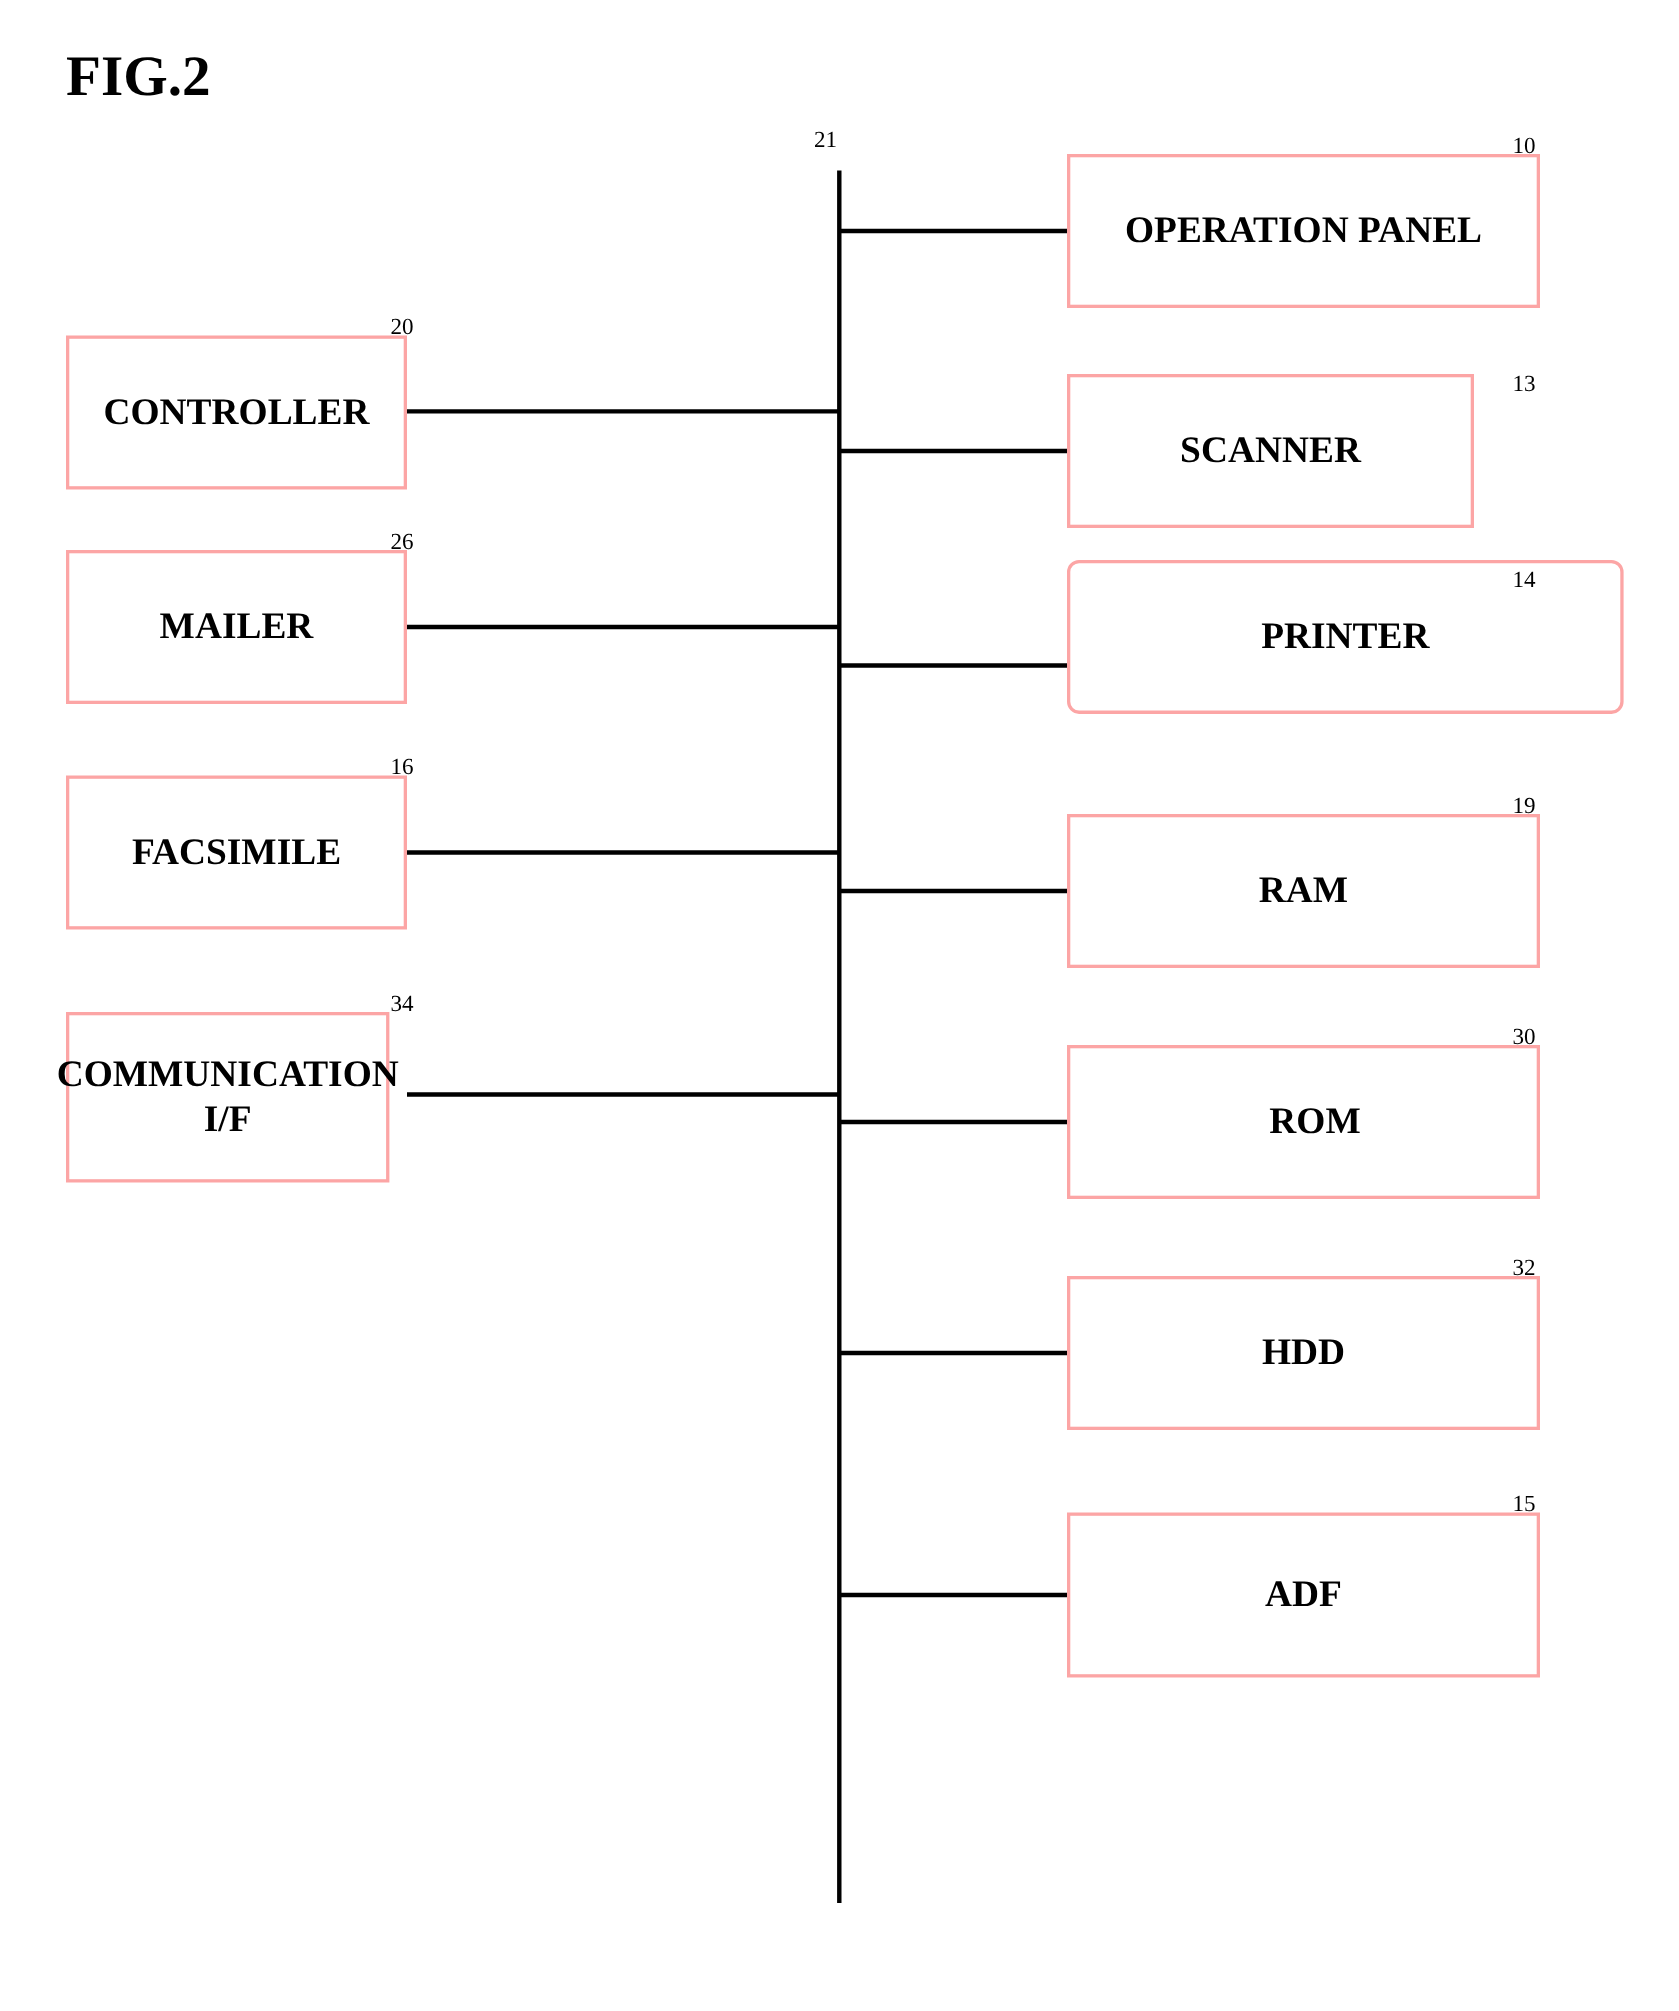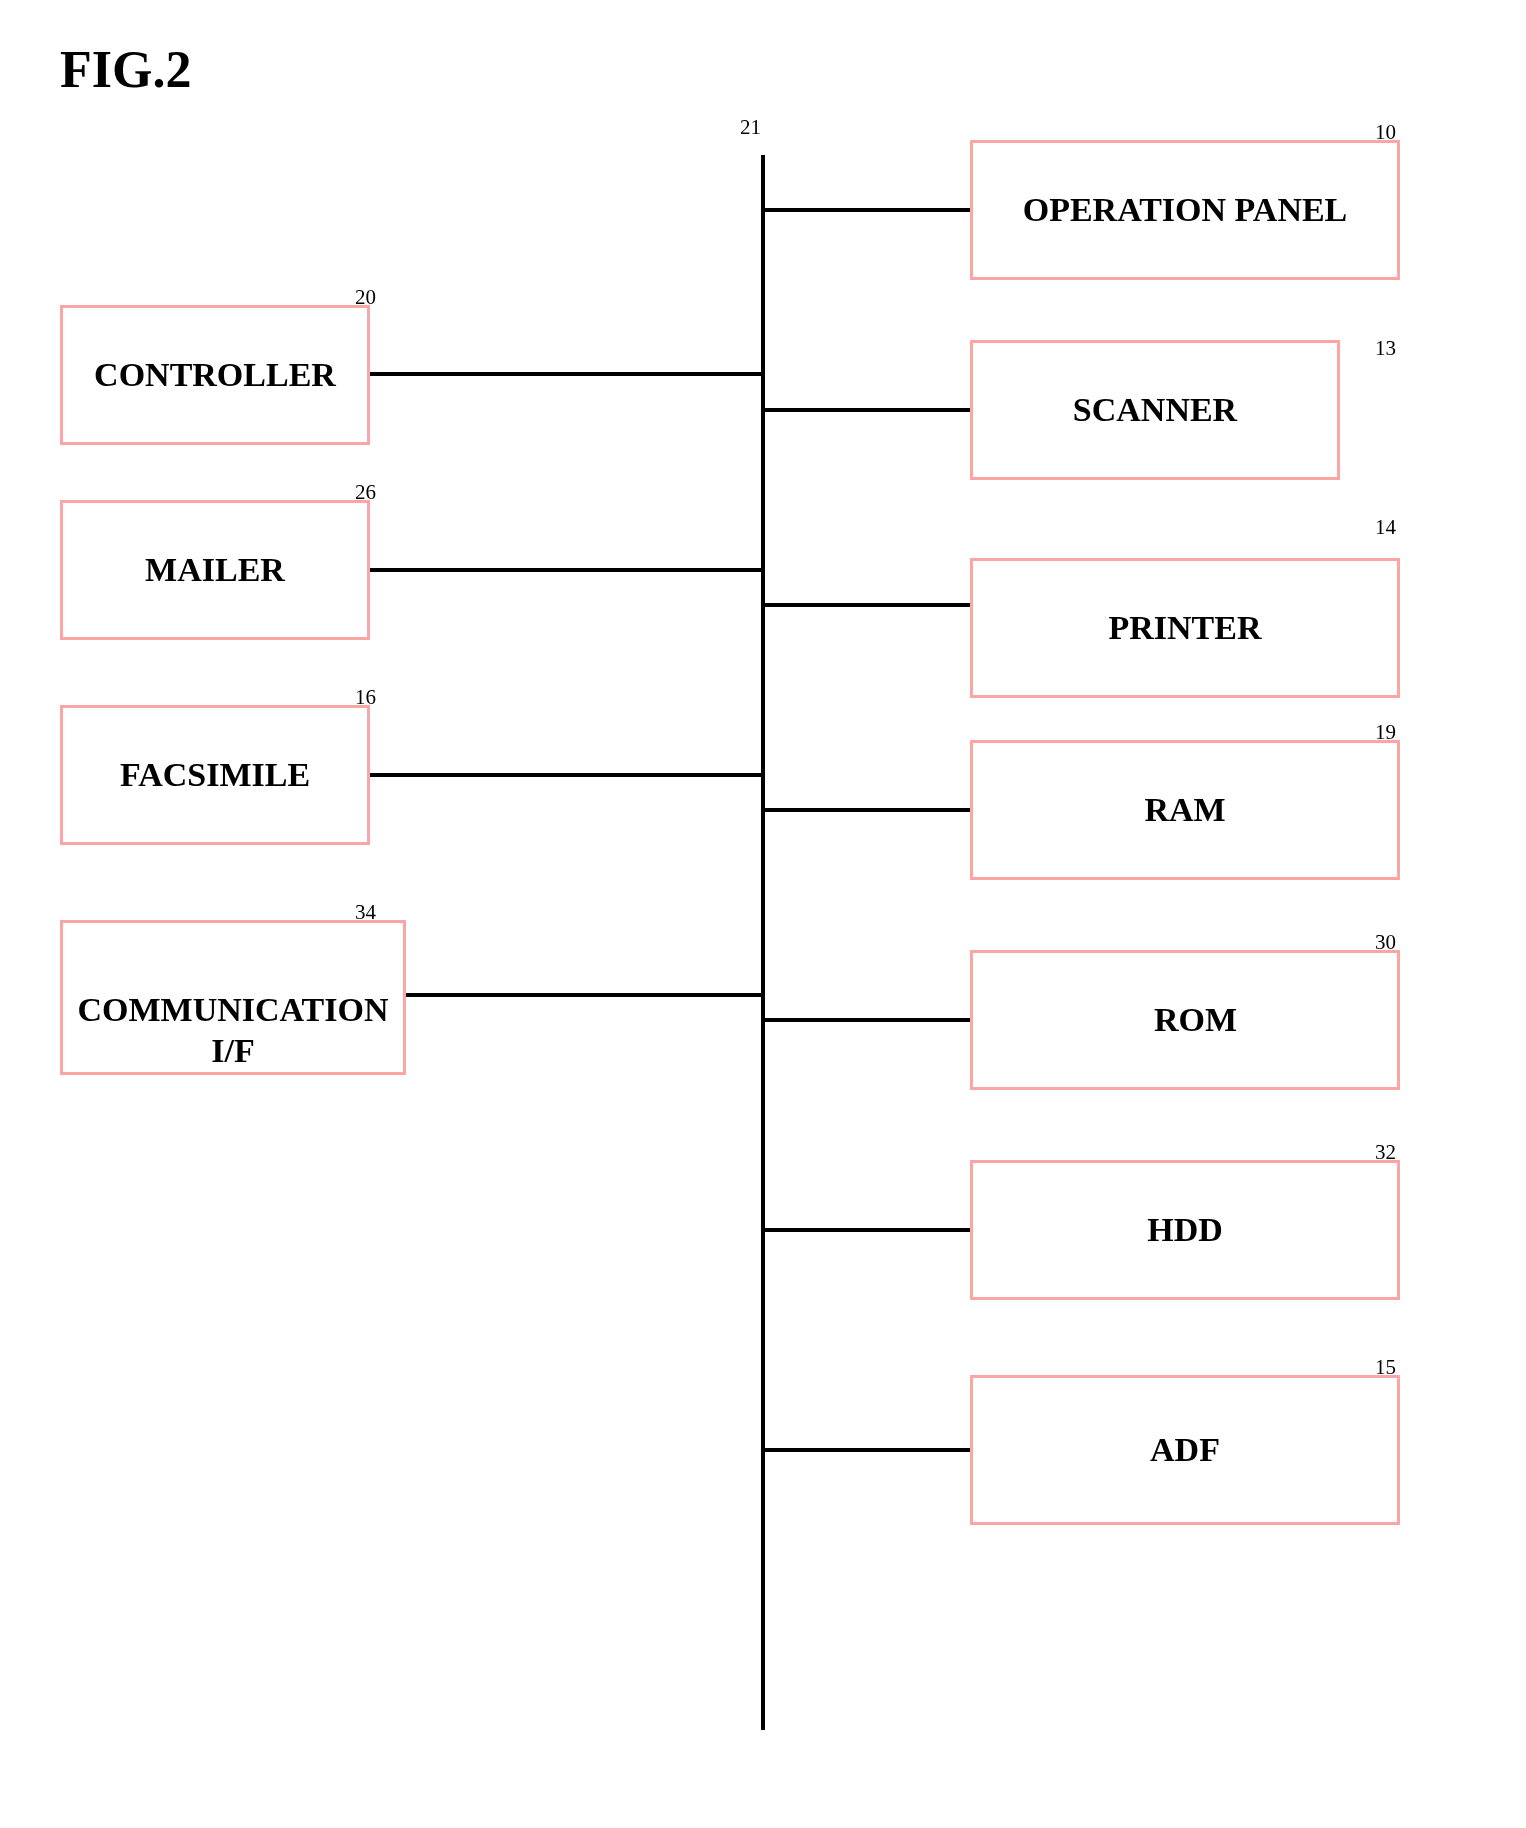--- a/index.html
+++ b/index.html
@@ -93,39 +93,39 @@
 <div class="box" style="left:60px; top:500px; width:310px; height:140px;justify-content:center;">
   <span class="box-label">MAILER</span>
 </div>
 <span class="ref" style="left:355px; top:480px;">26</span>
 
 <div class="box" style="left:60px; top:705px; width:310px; height:140px;">
   <span class="box-label">FACSIMILE</span>
 </div>
 <span class="ref" style="left:355px; top:685px;">16</span>
 
-<div class="box" style="left:60px; top:920px; width:346px; height:155px;align-items:flex-end;">
+<div class="box" style="left:60px; top:920px; width:294px; height:155px;">
   <span class="box-label" style="white-space:pre-line;">COMMUNICATION
 I/F</span>
 </div>
 <span class="ref" style="left:355px; top:900px;">34</span>
 
 <div class="box" style="left:970px; top:140px; width:430px; height:140px;">
   <span class="box-label">OPERATION PANEL</span>
 </div>
 <span class="ref" style="left:1375px; top:120px;">10</span>
 
 <span class="ref" style="left:740px; top:115px;">21</span>
 
 <div class="box" style="left:970px; top:340px; width:370px; height:140px;font-family:Liberation Serif, serif;">
   <span class="box-label">SCANNER</span>
 </div>
 <span class="ref" style="left:1375px; top:336px;">13</span>
 
-<div class="box" style="left:970px; top:558px; width:430px; height:140px;">
+<div class="box" style="left:970px; top:509px; width:506px; height:140px;border-radius:11px;">
   <span class="box-label">PRINTER</span>
 </div>
 <span class="ref" style="left:1375px; top:515px;">14</span>
 
 <div class="box" style="left:970px; top:740px; width:430px; height:140px;">
   <span class="box-label">RAM</span>
 </div>
 <span class="ref" style="left:1375px; top:720px;">19</span>
 
 <div class="box" style="left:970px; top:950px; width:430px; height:140px;padding-left:21px;">

